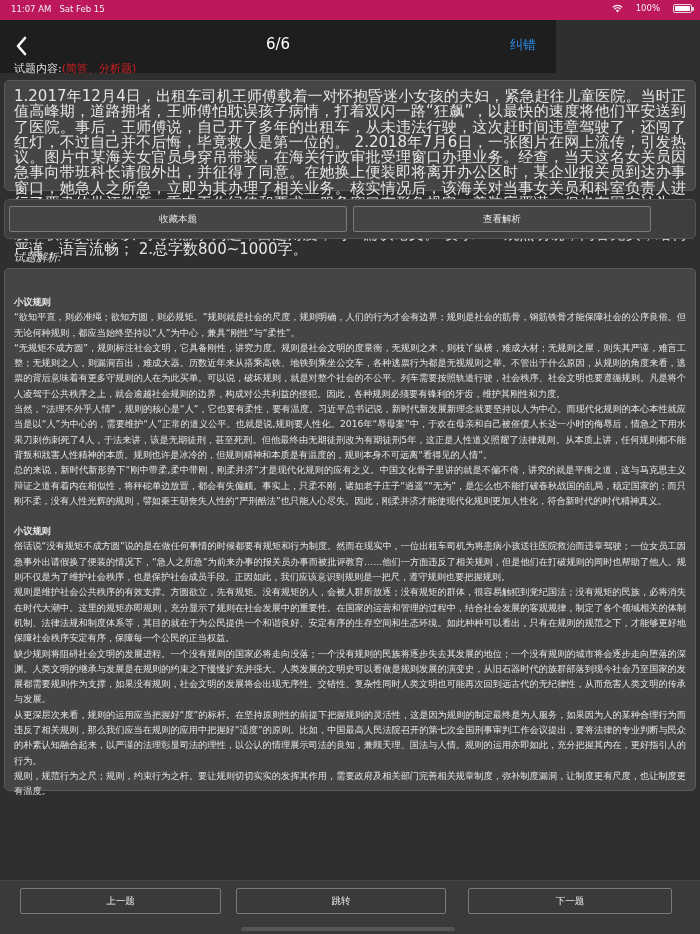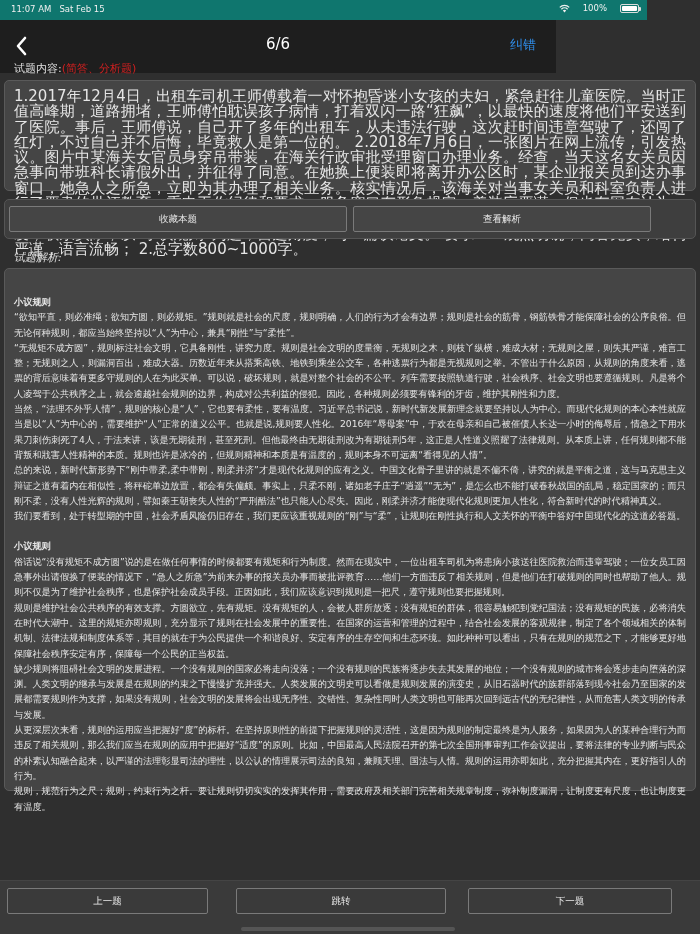--- a/index.html
+++ b/index.html
@@ -1,19 +1,19 @@
 <!DOCTYPE html>
 <html><head>
 <meta charset="utf-8">
 <style>
   * { box-sizing: border-box; margin: 0; padding: 0; }
   html, body { width: 700px; height: 934px; background: #2f2f2f; overflow: hidden; }
   body { font-family: "DejaVu Sans", "Liberation Sans", sans-serif; color: #e8e8e8; position: relative; }
 
-  .statusbar { position: absolute; left: 0; top: 0; width: 647px; height: 20px; background: #0f766e; font-size: 8.5px; color: #f0f0f0; }
+  .statusbar { position: absolute; left: 0; top: 0; width: 700px; height: 20px; background: #be185d; font-size: 8.5px; color: #f0f0f0; }
   .statusbar .time { position: absolute; left: 11px; top: 4px; }
   .statusbar .right { position: absolute; right: 8px; top: 3px; display: flex; align-items: center; gap: 13px; }
   .battery { width: 19px; height: 9px; border: 1px solid #ddd; border-radius: 2px; padding: 1px; position: relative; }
   .battery::after { content: ""; position: absolute; right: -3px; top: 2px; width: 2px; height: 4px; background: #ddd; border-radius: 0 1px 1px 0; }
   .battery .fill { width: 100%; height: 100%; background: #fff; border-radius: 1px; }
 
   .navbar { position: absolute; left: 0; top: 20px; width: 556px; height: 53px; background: #1e1e1e; }
   .nav-back { position: absolute; left: 12px; top: 12px; width: 22px; height: 28px; cursor: pointer; }
   .nav-title { position: absolute; left: 0; right: 0; top: 15px; text-align: center; font-size: 15px; color: #fff; }
   .nav-right { position: absolute; right: 20px; top: 16px; font-size: 13px; color: #2f8be6; cursor: pointer; }
@@ -79,29 +79,28 @@
 <div class="section-label" style="top:250px;font-style:italic;">试题解析:</div>
 
 <div class="panel" style="top:268px; height:523px;">
   <div class="analysis-text">
     <div class="gap"></div>
     <div class="heading">小议规则</div>
     <div>“欲知平直，则必准绳；欲知方圆，则必规矩。”规则就是社会的尺度，规则明确，人们的行为才会有边界；规则是社会的筋骨，钢筋铁骨才能保障社会的公序良俗。但无论何种规则，都应当始终坚持以“人”为中心，兼具“刚性”与“柔性”。</div>
     <div>“无规矩不成方圆”，规则标注社会文明，它具备刚性，讲究力度。规则是社会文明的度量衡，无规则之木，则枝丫纵横，难成大材；无规则之屋，则失其严谨，难言工整；无规则之人，则漏洞百出，难成大器。历数近年来从搭乘高铁、地铁到乘坐公交车，各种逃票行为都是无视规则之举。不管出于什么原因，从规则的角度来看，逃票的背后意味着有更多守规则的人在为此买单。可以说，破坏规则，就是对整个社会的不公平。列车需要按照轨道行驶，社会秩序、社会文明也要遵循规则。凡是将个人凌驾于公共秩序之上，就会逾越社会规则的边界，构成对公共利益的侵犯。因此，各种规则必须要有锋利的牙齿，维护其刚性和力度。</div>
     <div>当然，“法理不外乎人情”，规则的核心是“人”，它也要有柔性，要有温度。习近平总书记说，新时代新发展新理念就要坚持以人为中心。而现代化规则的本心本性就应当是以“人”为中心的，需要维护“人”正常的道义公平。也就是说,规则要人性化。2016年“辱母案”中，于欢在母亲和自己被催债人长达一小时的侮辱后，情急之下用水果刀刺伤刺死了4人，于法来讲，该是无期徒刑，甚至死刑。但他最终由无期徒刑改为有期徒刑5年，这正是人性道义照耀了法律规则。从本质上讲，任何规则都不能背叛和戕害人性精神的本质。规则也许是冰冷的，但规则精神和本质是有温度的，规则本身不可远离“看得见的人情”。</div>
     <div>总的来说，新时代新形势下“刚中带柔,柔中带刚，刚柔并济”才是现代化规则的应有之义。中国文化骨子里讲的就是不偏不倚，讲究的就是平衡之道，这与马克思主义辩证之道有着内在相似性，将秤砣单边放置，都会有失偏颇。事实上，只柔不刚，诸如老子庄子“逍遥”“无为”，是怎么也不能打破春秋战国的乱局，稳定国家的；而只刚不柔，没有人性光辉的规则，譬如秦王朝丧失人性的“严刑酷法”也只能人心尽失。因此，刚柔并济才能使现代化规则更加人性化，符合新时代的时代精神真义。</div>
-    <div>我们要看到，处于转型期的中国，社会矛盾风险仍旧存在，我们更应该重视规则的“刚”与“柔”，让规则在刚性执行和人文关怀的平衡中答好中国现代化的这道必答题。</div>
     <div class="gap"></div>
     <div class="heading">小议规则</div>
     <div>俗话说“没有规矩不成方圆”说的是在做任何事情的时候都要有规矩和行为制度。然而在现实中，一位出租车司机为将患病小孩送往医院救治而违章驾驶；一位女员工因急事外出请假换了便装的情况下，“急人之所急”为前来办事的报关员办事而被批评教育……他们一方面违反了相关规则，但是他们在打破规则的同时也帮助了他人。规则不仅是为了维护社会秩序，也是保护社会成员手段。正因如此，我们应该意识到规则是一把尺，遵守规则也要把握规则。</div>
     <div>规则是维护社会公共秩序的有效支撑。方圆欲立，先有规矩。没有规矩的人，会被人群所放逐；没有规矩的群体，很容易触犯到党纪国法；没有规矩的民族，必将消失在时代大潮中。这里的规矩亦即规则，充分显示了规则在社会发展中的重要性。在国家的运营和管理的过程中，结合社会发展的客观规律，制定了各个领域相关的体制机制、法律法规和制度体系等，其目的就在于为公民提供一个和谐良好、安定有序的生存空间和生态环境。如此种种可以看出，只有在规则的规范之下，才能够更好地保障社会秩序安定有序，保障每一个公民的正当权益。</div>
     <div>缺少规则将阻碍社会文明的发展进程。一个没有规则的国家必将走向没落；一个没有规则的民族将逐步失去其发展的地位；一个没有规则的城市将会逐步走向堕落的深渊。人类文明的继承与发展是在规则的约束之下慢慢扩充并强大。人类发展的文明史可以看做是规则发展的演变史，从旧石器时代的族群部落到现今社会乃至国家的发展都需要规则作为支撑，如果没有规则，社会文明的发展将会出现无序性、交错性、复杂性同时人类文明也可能再次回到远古代的无纪律性，从而危害人类文明的传承与发展。</div>
     <div>从更深层次来看，规则的运用应当把握好“度”的标杆。在坚持原则性的前提下把握规则的灵活性，这是因为规则的制定最终是为人服务，如果因为人的某种合理行为而违反了相关规则，那么我们应当在规则的应用中把握好“适度”的原则。比如，中国最高人民法院召开的第七次全国刑事审判工作会议提出，要将法律的专业判断与民众的朴素认知融合起来，以严谨的法理彰显司法的理性，以公认的情理展示司法的良知，兼顾天理、国法与人情。规则的运用亦即如此，充分把握其内在，更好指引人的行为。</div>
     <div>规则，规范行为之尺；规则，约束行为之杆。要让规则切切实实的发挥其作用，需要政府及相关部门完善相关规章制度，弥补制度漏洞，让制度更有尺度，也让制度更有温度。</div>
   </div>
 </div>
 
 <div class="bottom-bar">
-  <div class="btn" style="left:7px; width:201px;text-align:right;">上一题</div>
+  <div class="btn" style="left:20px; width:201px;text-align:right;">上一题</div>
   <div class="btn" style="left:236px; width:210px;">跳转</div>
   <div class="btn" style="left:468px; width:204px;">下一题</div>
   <div class="home-indicator"></div>
 </div>
 
 </body></html>

